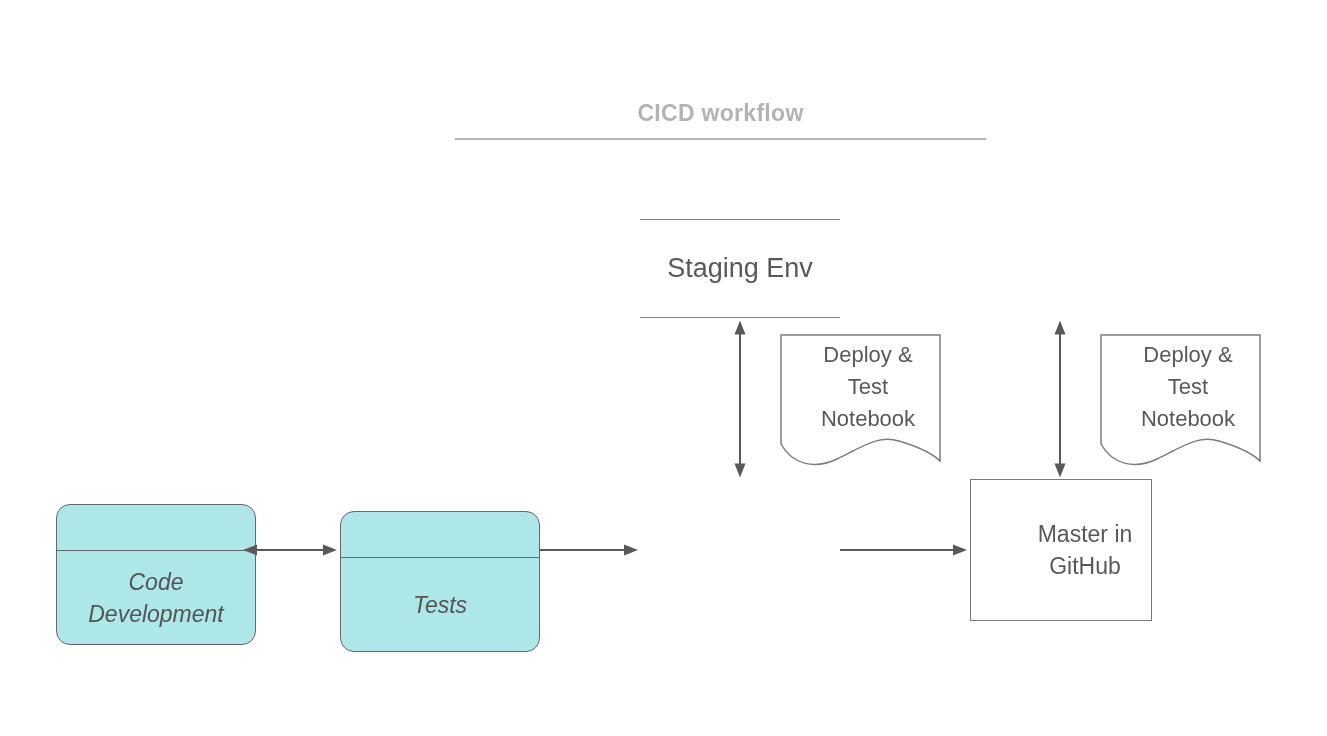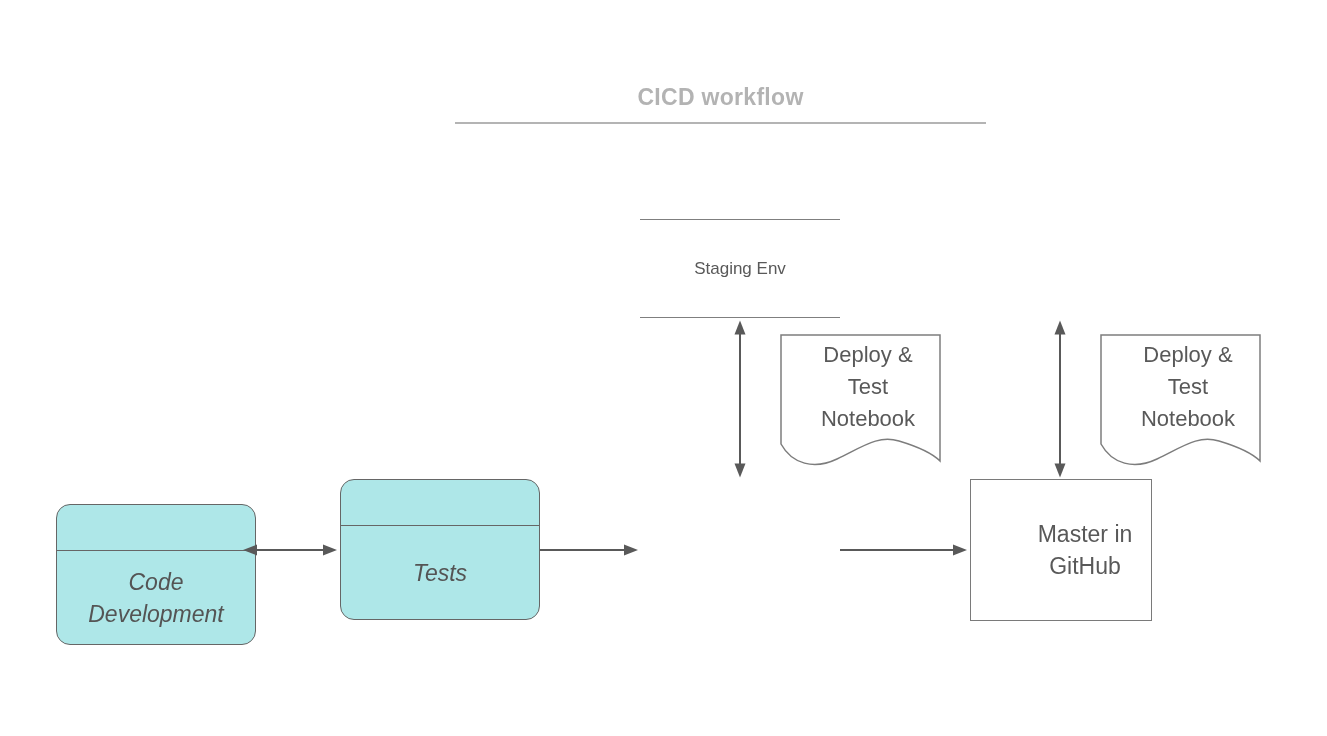--- a/index.html
+++ b/index.html
@@ -8,40 +8,40 @@
     width: 1327px;
     height: 736px;
     background: #ffffff;
     font-family: "Liberation Sans", sans-serif;
     overflow: hidden;
   }
   .abs { position: absolute; }
 
   
   .title-block {
-    left: 455px; top: 84px; width: 531px;
+    left: 455px; top: 100px; width: 531px;
     text-align: center;
     border-bottom: 2px solid #b4b4b4;
     padding-bottom: 11px;
   }
   .title-text {
     font-size: 23px; font-weight: bold; color: #b3b3b3;
     letter-spacing: 0.3px;
   }
 
   
   .env-bracket {
     top: 219px; width: 200px; height: 97px;
     border-top: 1.5px solid #7f7f7f;
     border-bottom: 1.5px solid #7f7f7f;
     display: flex; align-items: center; justify-content: center;
   }
   .env-bracket.staging { left: 640px; }
   .env-bracket.prod   { left: 960px; }
-  .env-label { font-size: 17px; color: #595959; }
+  .env-label { font-size: 27px; color: #595959; }
 
   
   .notebook {
     top: 334px; width: 176px; height: 138px;
   }
   .notebook.n1 { left: 780px; }
   .notebook.n2 { left: 1100px; }
   .notebook svg { position: absolute; left: 0; top: 0; width: 161px; height: 138px; }
   .notebook .doc-label {
     position: absolute; left: 0; right: 0; top: 5px;
@@ -52,21 +52,21 @@
   
   .process-node {
     top: 479px; width: 200px; height: 141px;
     background: #aee7e8;
     border: 1px solid #666666;
     border-radius: 14px;
     box-sizing: border-box;
     display: flex; flex-direction: column;
   }
   .process-node.cd { left: 56px; margin-top: 25px; }
-  .process-node.tests { left: 340px; }
+  .process-node.tests { left: 340px; margin-top: 32px; }
   .process-node.pr { left: 640px; }
   .node-header { height: 45px; border-bottom: 1px solid #666666; flex: none; }
   .node-body {
     flex: 1; display: flex; align-items: center; justify-content: center;
     font-size: 23px; font-style: italic; color: #545454;
     text-align: center; white-space: pre-line; line-height: 32px;
   }
 
   
   .repo-node {

